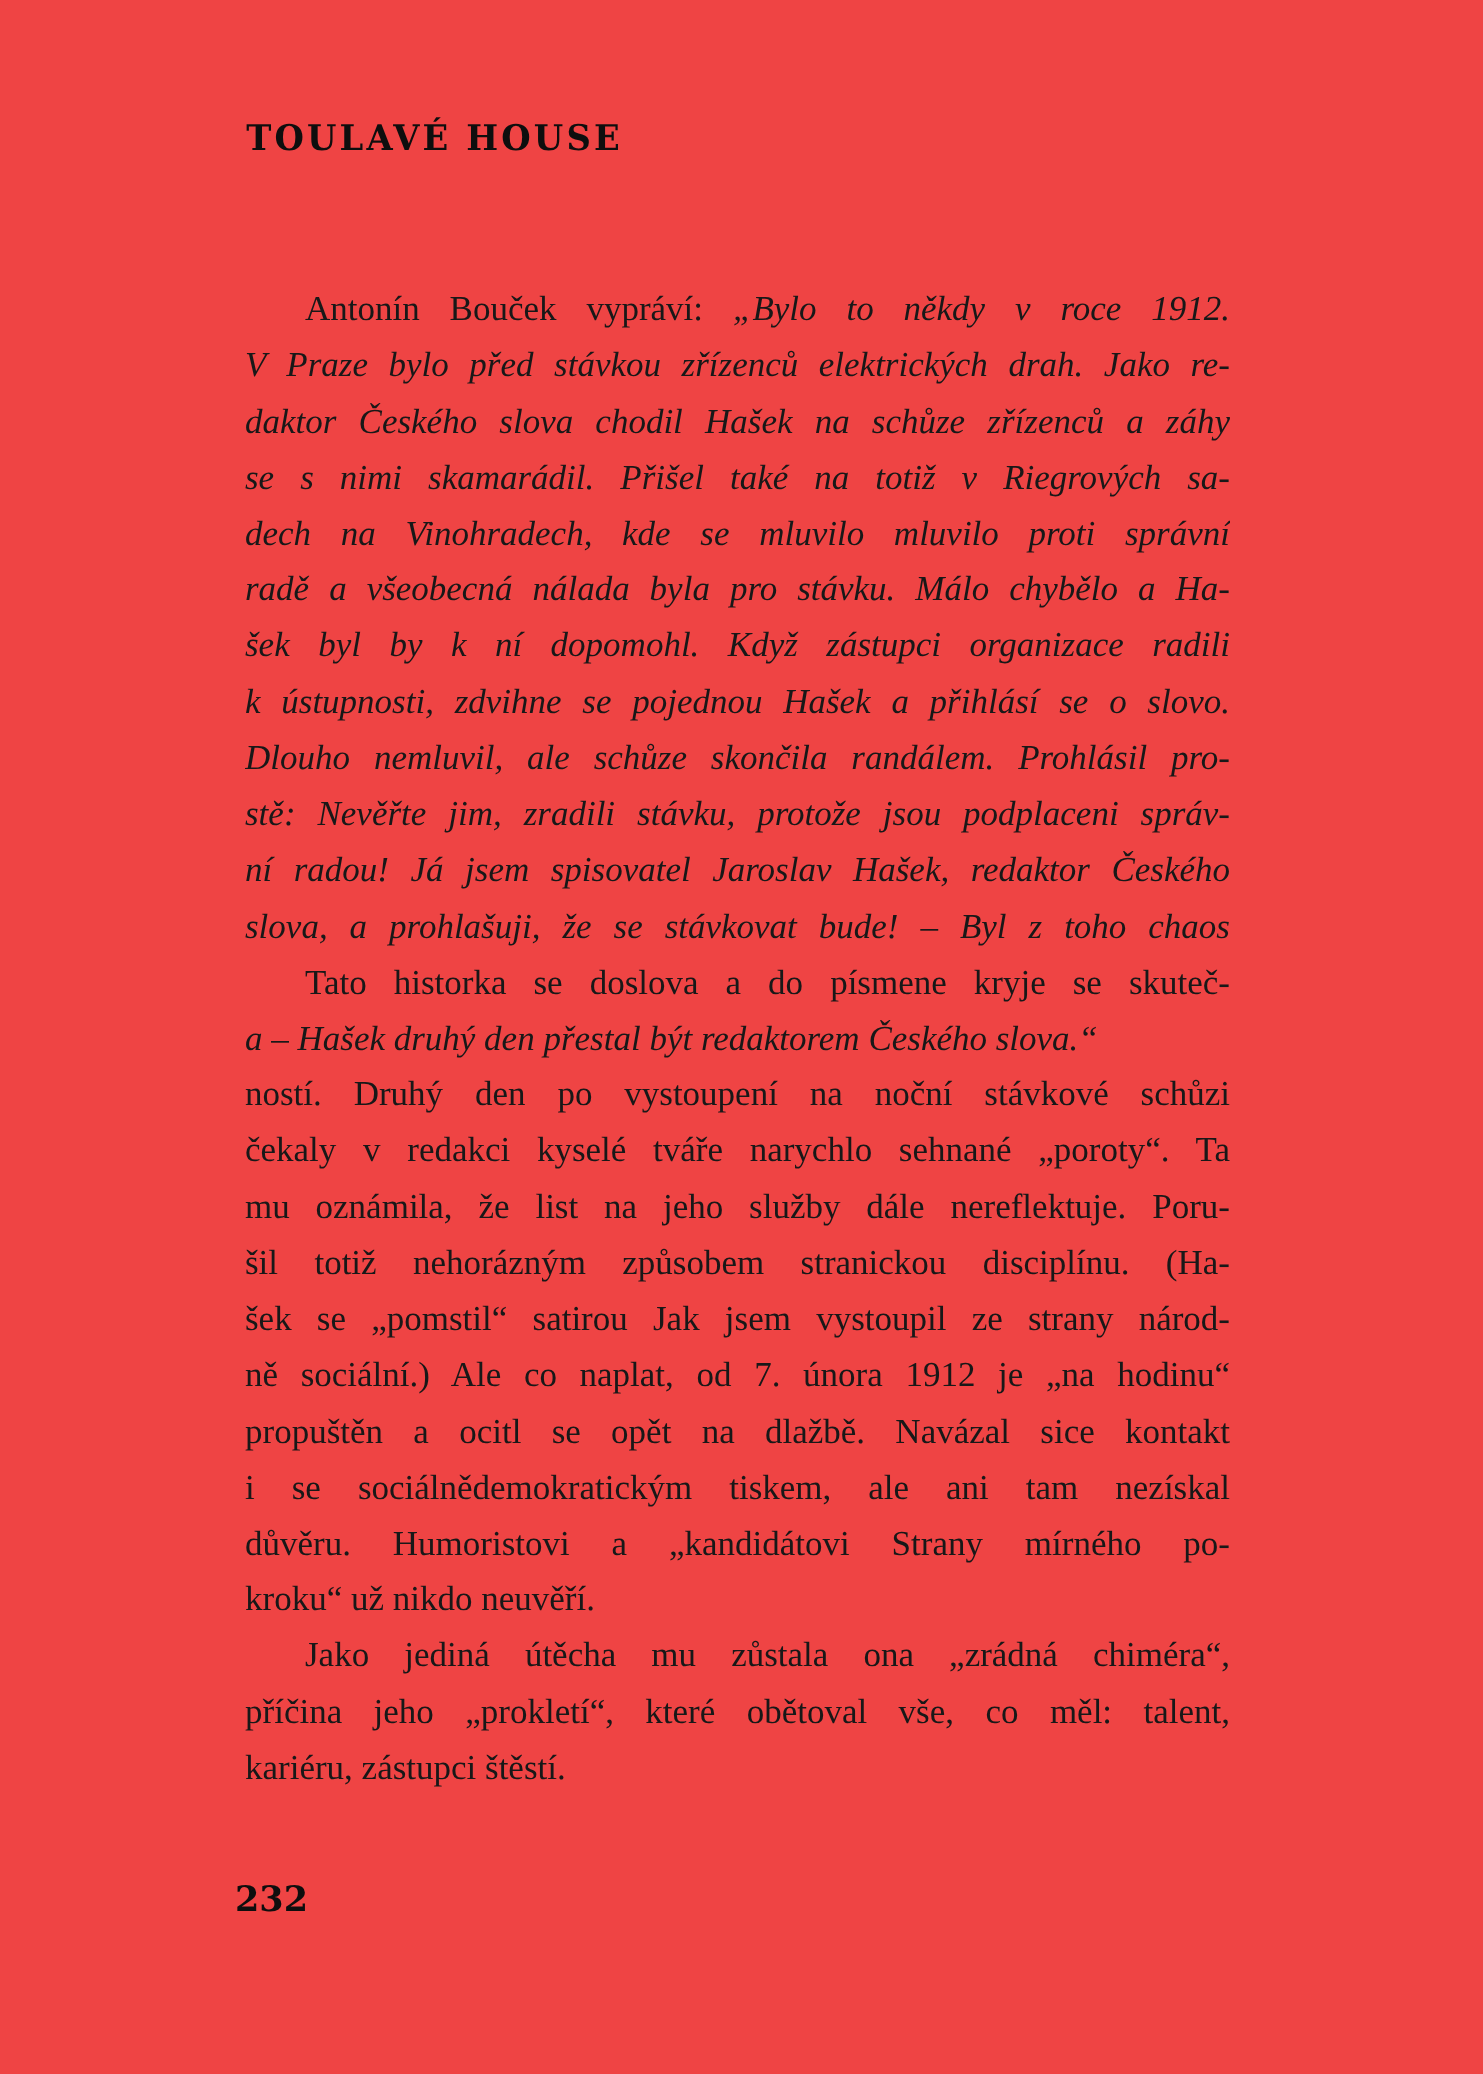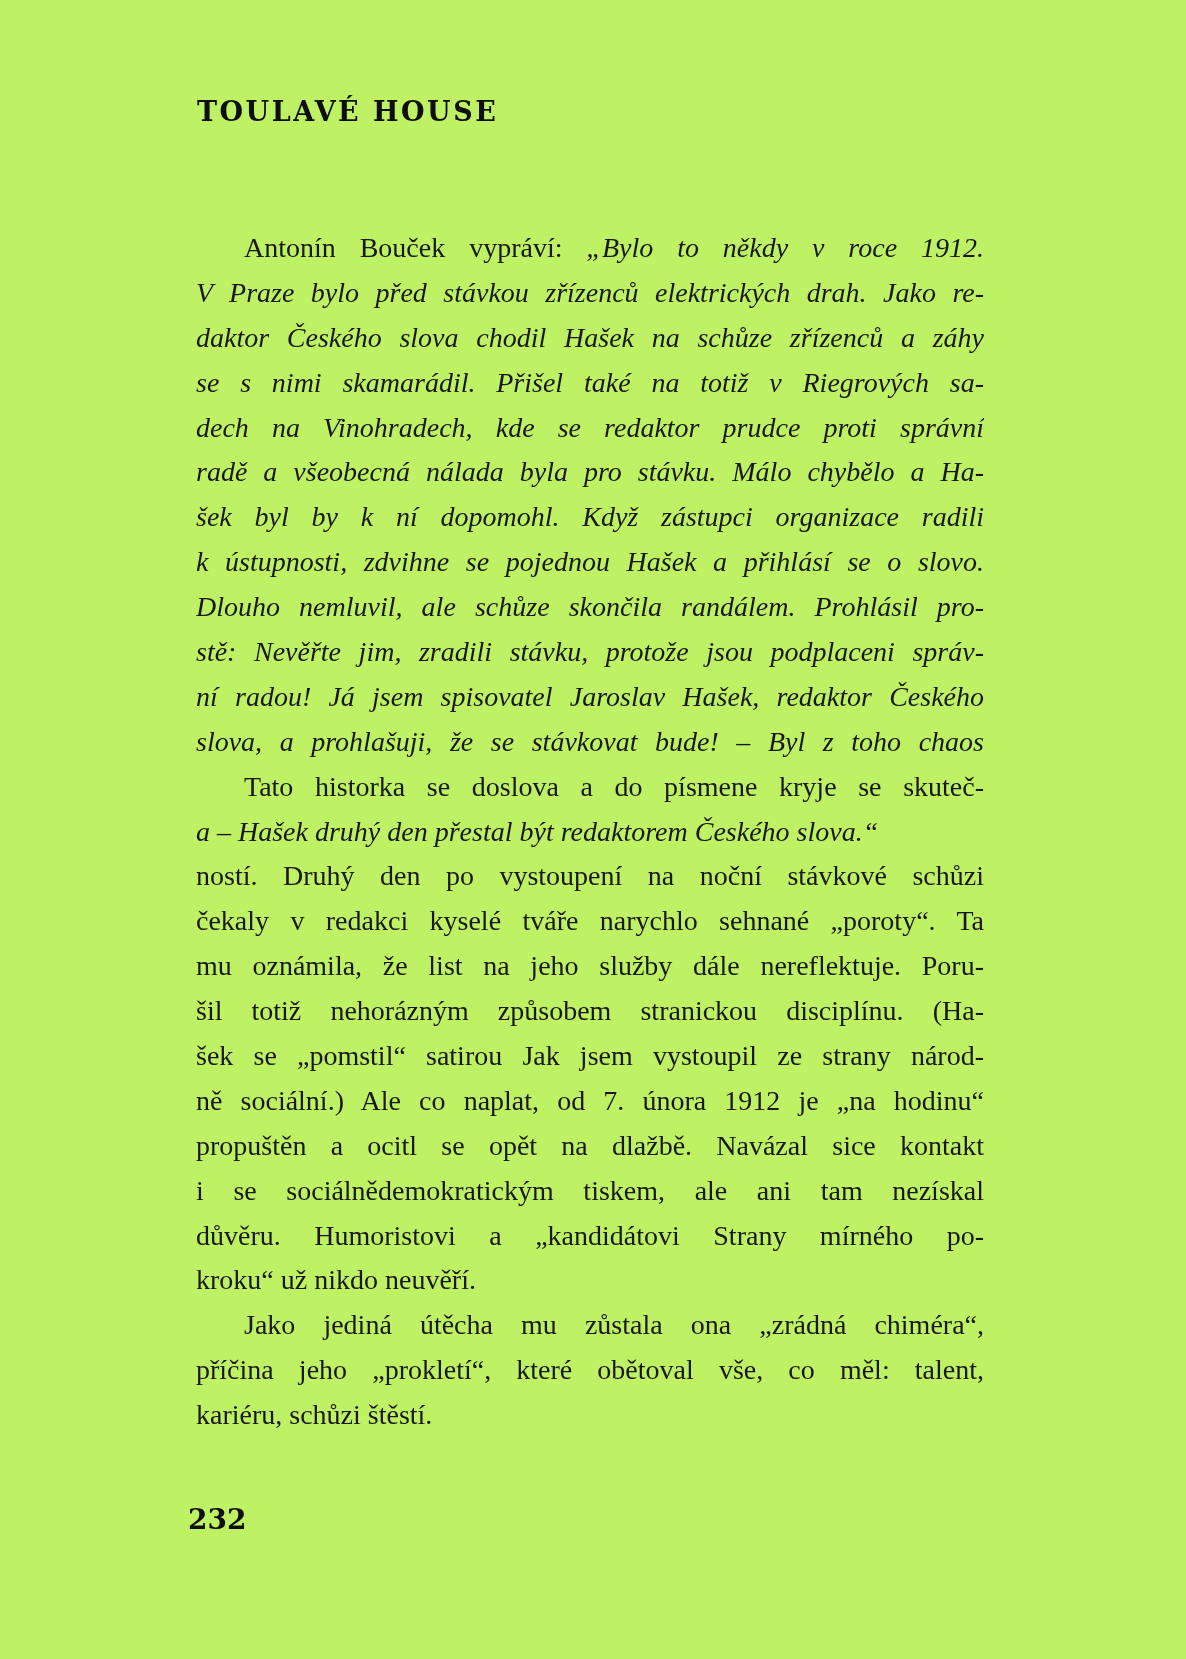--- a/index.html
+++ b/index.html
@@ -4,21 +4,21 @@
 <style>
   html, body {
     margin: 0;
     padding: 0;
     background: #e9e9e9;
   }
   .page {
     position: relative;
     width: 1186px;
     height: 1659px;
-    background: #bef264;
+    background: #ef4444;
     color: #161616;
     font-family: "Liberation Serif", serif;
     overflow: hidden;
   }
   .running-header {
     position: absolute;
     left: 197px;
     top: 95px;
     font-family: "DejaVu Serif", serif;
     font-weight: 700;
@@ -69,21 +69,21 @@
 
 <div class="page">
 
   <div class="running-header">TOULAVÉ HOUSE</div>
 
   <div class="text-block">
       <div class="line first"><span>Antonín Bouček vypráví: </span><span class="it">„Bylo to někdy v roce 1912.</span></div>
       <div class="line"><span class="it">V Praze bylo před stávkou zřízenců elektrických drah. Jako re-</span></div>
       <div class="line"><span class="it">daktor Českého slova chodil Hašek na schůze zřízenců a záhy</span></div>
       <div class="line"><span class="it">se s nimi skamarádil. Přišel také na totiž v Riegrových sa-</span></div>
-      <div class="line"><span class="it">dech na Vinohradech, kde se redaktor prudce proti správní</span></div>
+      <div class="line"><span class="it">dech na Vinohradech, kde se mluvilo mluvilo proti správní</span></div>
       <div class="line"><span class="it">radě a všeobecná nálada byla pro stávku. Málo chybělo a Ha-</span></div>
       <div class="line"><span class="it">šek byl by k ní dopomohl. Když zástupci organizace radili</span></div>
       <div class="line"><span class="it">k ústupnosti, zdvihne se pojednou Hašek a přihlásí se o slovo.</span></div>
       <div class="line"><span class="it">Dlouho nemluvil, ale schůze skončila randálem. Prohlásil pro-</span></div>
       <div class="line"><span class="it">stě: Nevěřte jim, zradili stávku, protože jsou podplaceni správ-</span></div>
       <div class="line"><span class="it">ní radou! Já jsem spisovatel Jaroslav Hašek, redaktor Českého</span></div>
       <div class="line"><span class="it">slova, a prohlašuji, že se stávkovat bude! – Byl z toho chaos</span></div>
       <div class="line first"><span>Tato historka se doslova a do písmene kryje se skuteč-</span></div>
       <div class="line last"><span class="it">a – Hašek druhý den přestal být redaktorem Českého slova.“</span></div>
       <div class="line"><span>ností. Druhý den po vystoupení na noční stávkové schůzi</span></div>
@@ -91,18 +91,18 @@
       <div class="line"><span>mu oznámila, že list na jeho služby dále nereflektuje. Poru-</span></div>
       <div class="line"><span>šil totiž nehorázným způsobem stranickou disciplínu. (Ha-</span></div>
       <div class="line"><span>šek se „pomstil“ satirou Jak jsem vystoupil ze strany národ-</span></div>
       <div class="line"><span>ně sociální.) Ale co naplat, od 7. února 1912 je „na hodinu“</span></div>
       <div class="line"><span>propuštěn a ocitl se opět na dlažbě. Navázal sice kontakt</span></div>
       <div class="line"><span>i se sociálnědemokratickým tiskem, ale ani tam nezískal</span></div>
       <div class="line"><span>důvěru. Humoristovi a „kandidátovi Strany mírného po-</span></div>
       <div class="line last"><span>kroku“ už nikdo neuvěří.</span></div>
       <div class="line first"><span>Jako jediná útěcha mu zůstala ona „zrádná chiméra“,</span></div>
       <div class="line"><span>příčina jeho „prokletí“, které obětoval vše, co měl: talent,</span></div>
-      <div class="line last"><span>kariéru, schůzi štěstí.</span></div>
+      <div class="line last"><span>kariéru, zástupci štěstí.</span></div>
     </div>
 
   <div class="page-number">232</div>
 
 </div>
 
 </body></html>

